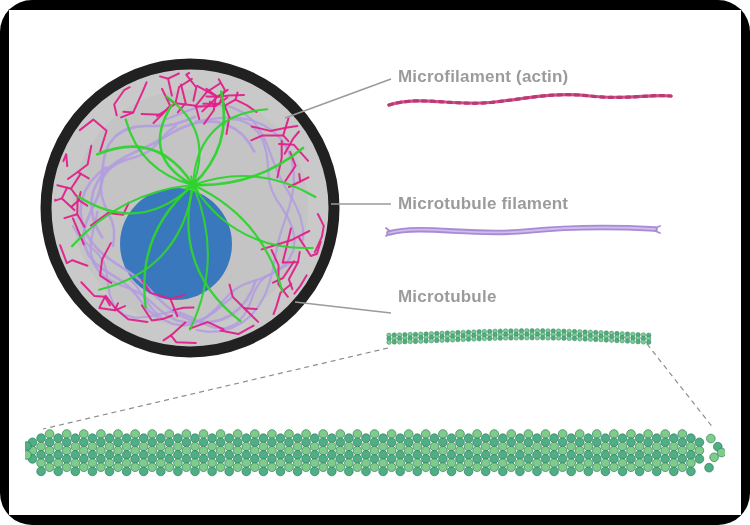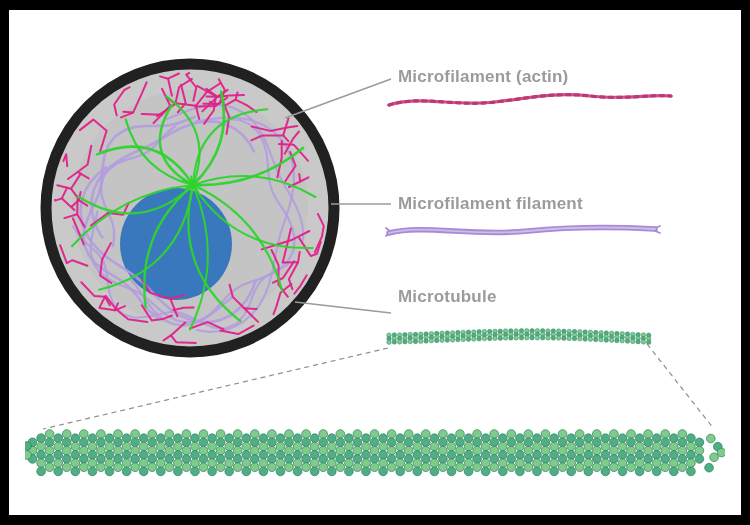--- a/index.html
+++ b/index.html
@@ -6,20 +6,21 @@
     --c-background:#ffffff; --c-frame:#000000; --c-label_text:#9b9b9b;
     --c-pointer_line:#9b9b9b; --c-cell_fill:#c9c9c9; --c-cell_outline:#212121;
     --c-nucleus:#3a78bd; --c-microfilament_pink:#dc4e8c; --c-microfilament_dark:#b73b75;
     --c-intermediate_purple:#a78bd4; --c-intermediate_light:#cdbcec;
   }
   html,body{margin:0;padding:0;}
   #canvas{
     position:relative; width:750px; height:525px; overflow:hidden;
     background:var(--c-background);
     font-family:"Liberation Sans","DejaVu Sans",sans-serif;
+    border-radius:32px;
   }
   .frame{position:absolute;background:var(--c-frame);z-index:50;}
   #frame-top{left:0;top:0;width:750px;height:10px;}
   #frame-bottom{left:0;bottom:0;width:750px;height:10px;}
   #frame-left{left:0;top:0;width:9px;height:525px;}
   #frame-right{right:0;top:0;width:9px;height:525px;}
   .abs{position:absolute;}
   .flabel{
     position:absolute; left:398px; color:var(--c-label_text);
     font-size:17px; font-weight:700; letter-spacing:.2px; white-space:nowrap;
@@ -726,20 +727,20 @@
       <line x1="331" y1="204" x2="391" y2="204"></line>
       <line x1="295" y1="302" x2="391" y2="313"></line>
     </g>
     <g id="zoom-lines" stroke-width="1.2" fill="none" stroke-dasharray="5 4" stroke="#8e8e8e">
       <line x1="388" y1="348" x2="43" y2="429"></line>
       <line x1="647" y1="344" x2="714" y2="429"></line>
     </g>
   </svg>
 
   <div id="label-microfilament" class="flabel">Microfilament (actin)</div>
-  <div id="label-intermediate" class="flabel">Microfilament filament</div>
+  <div id="label-intermediate" class="flabel">Microtubule filament</div>
   <div id="label-microtubule" class="flabel">Microtubule</div>
 
   <div id="frame-top" class="frame"></div>
   <div id="frame-bottom" class="frame"></div>
   <div id="frame-left" class="frame"></div>
   <div id="frame-right" class="frame"></div>
 </div>
 
 </body></html>

